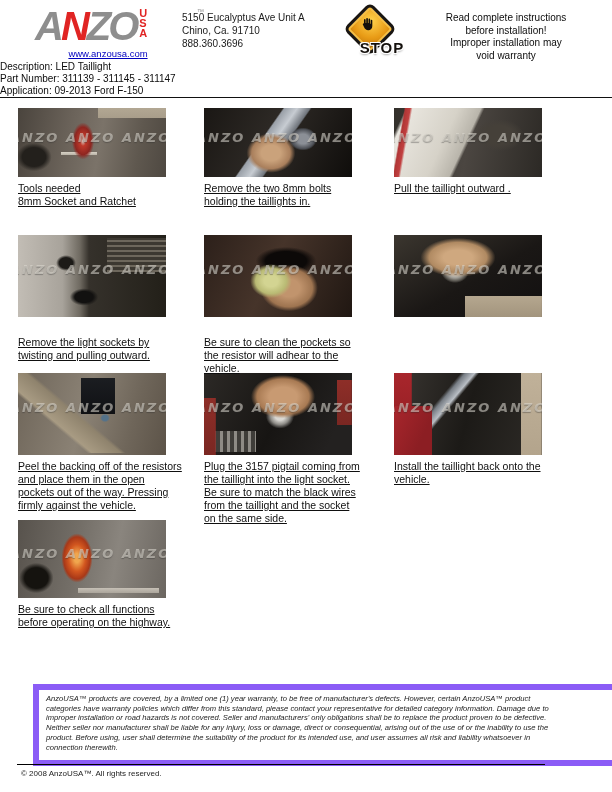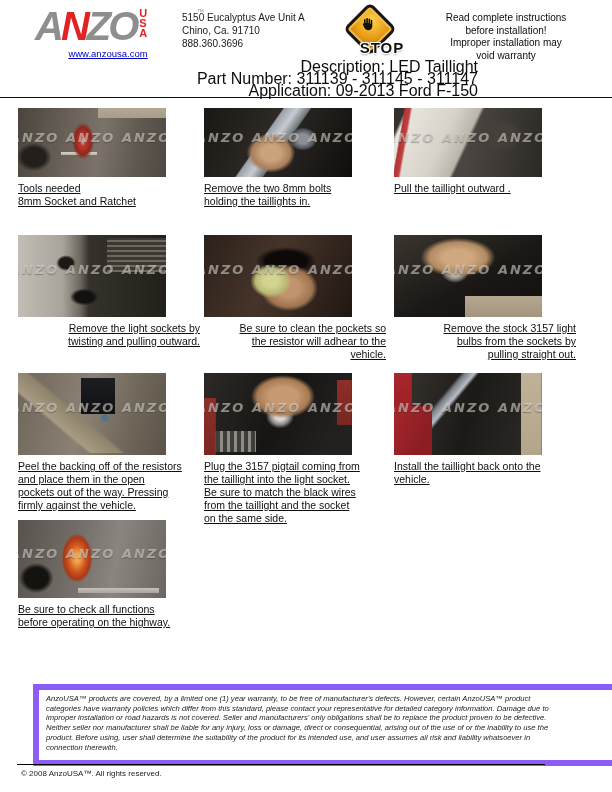--- a/index.html
+++ b/index.html
@@ -24,34 +24,34 @@
            background:radial-gradient(circle at 35% 30%,#ffd34d,#e89b16 55%,#b86e08);
            border:3px solid #191511;border-radius:6px;box-shadow:inset 0 0 0 2px #f4c04a;}
   .hand{position:absolute;left:21px;top:8px;}
   .stop-word{position:absolute;left:12px;top:32px;width:64px;text-align:center;
              font:800 15px/16px "Liberation Sans",sans-serif;letter-spacing:1px;color:#14100c;
              text-shadow:-1px -1px 0 #fff,1px -1px 0 #fff,-1px 1px 0 #fff,1px 1px 0 #fff,0 2px 2px rgba(0,0,0,.35);}
 
   .warn{position:absolute;left:403px;top:12px;width:206px;text-align:center;
         font-weight:400;font-size:10px;line-height:12.5px;color:#0c0c0c;}
 
-  .product{position:absolute;left:0;top:61px;width:478px;text-align:right;
-           font-size:16px;line-height:12px;color:#0c0c0c;}
+  .product{position:absolute;left:0;top:61px;width:478px;text-align:left;
+           font-size:10px;line-height:12px;color:#0c0c0c;}
   .hr-full{position:absolute;left:0;top:97px;width:612px;border-top:1.3px solid #111;}
 
   
   .ph{position:absolute;width:148px;overflow:hidden;background:#444;}
   .r1{height:69px;top:108px;} .r2{height:82px;top:235px;} .r3{height:82px;top:373px;} .r4{height:78px;top:520px;}
   .c1{left:18px;} .c2{left:204px;} .c3{left:394px;}
   .wm{position:absolute;left:-8px;right:-8px;top:42%;transform:translateY(-50%);
       font:italic 700 13px/13px "DejaVu Sans",sans-serif;letter-spacing:2px;white-space:nowrap;
       color:rgba(226,222,214,.55);text-shadow:0 1px 1px rgba(40,40,40,.35);}
 
   .cap{position:absolute;width:182px;font-size:10.5px;line-height:13px;color:#0f0f0f;white-space:pre-line;text-decoration:underline;}
-  .capr1{top:182px;} .capr2{top:322px;text-align:right;} .capr3{top:460px;} .capr4{top:603px;}
+  .capr1{top:182px;} .capr2{top:336px;} .capr3{top:460px;} .capr4{top:603px;}
 
   
   .p1{background:
     radial-gradient(closest-side,#d8d2c8 0%,#c0392b 20%,#8e2620 55%,rgba(0,0,0,0) 74%) no-repeat 42% 40%/30px 50px,
     linear-gradient(#d8d2c6,#b8b2a6) no-repeat 38% 66%/36px 3px,
     radial-gradient(closest-side,#23201c 45%,rgba(0,0,0,0) 68%) no-repeat -10px 105%/52px 42px,
     linear-gradient(#b2a793,#a89d8a) no-repeat 100% 0/46% 15%,
     linear-gradient(100deg,#4a443d 0%,#6b635a 35%,#7b7369 55%,#5f584f 80%,#4e4841 100%);}
   .p2{background:
     radial-gradient(closest-side,#caa27b 30%,#a97f5c 60%,rgba(0,0,0,0) 76%) no-repeat 42% 112%/64px 52px,
@@ -190,23 +190,20 @@
   <div class="cap capr1 c1">Tools needed
 8mm Socket and Ratchet</div>
   <div class="cap capr1 c2">Remove the two 8mm bolts
 holding the taillights in.</div>
   <div class="cap capr1 c3">Pull the taillight outward .</div>
   <div class="cap capr2 c1">Remove the light sockets by
 twisting and pulling outward.</div>
   <div class="cap capr2 c2">Be sure to clean the pockets so
 the resistor will adhear to the
 vehicle.</div>
-  <div class="cap capr2 c3">Remove the stock 3157 light
-bulbs from the sockets by
-pulling straight out.</div>
   <div class="cap capr3 c1">Peel the backing off of the resistors
 and place them in the open
 pockets out of the way. Pressing
 firmly against the vehicle.</div>
   <div class="cap capr3 c2">Plug the 3157 pigtail coming from
 the taillight into the light socket.
 Be sure to match the black wires
 from the taillight and the socket
 on the same side.</div>
   <div class="cap capr3 c3">Install the taillight back onto the

